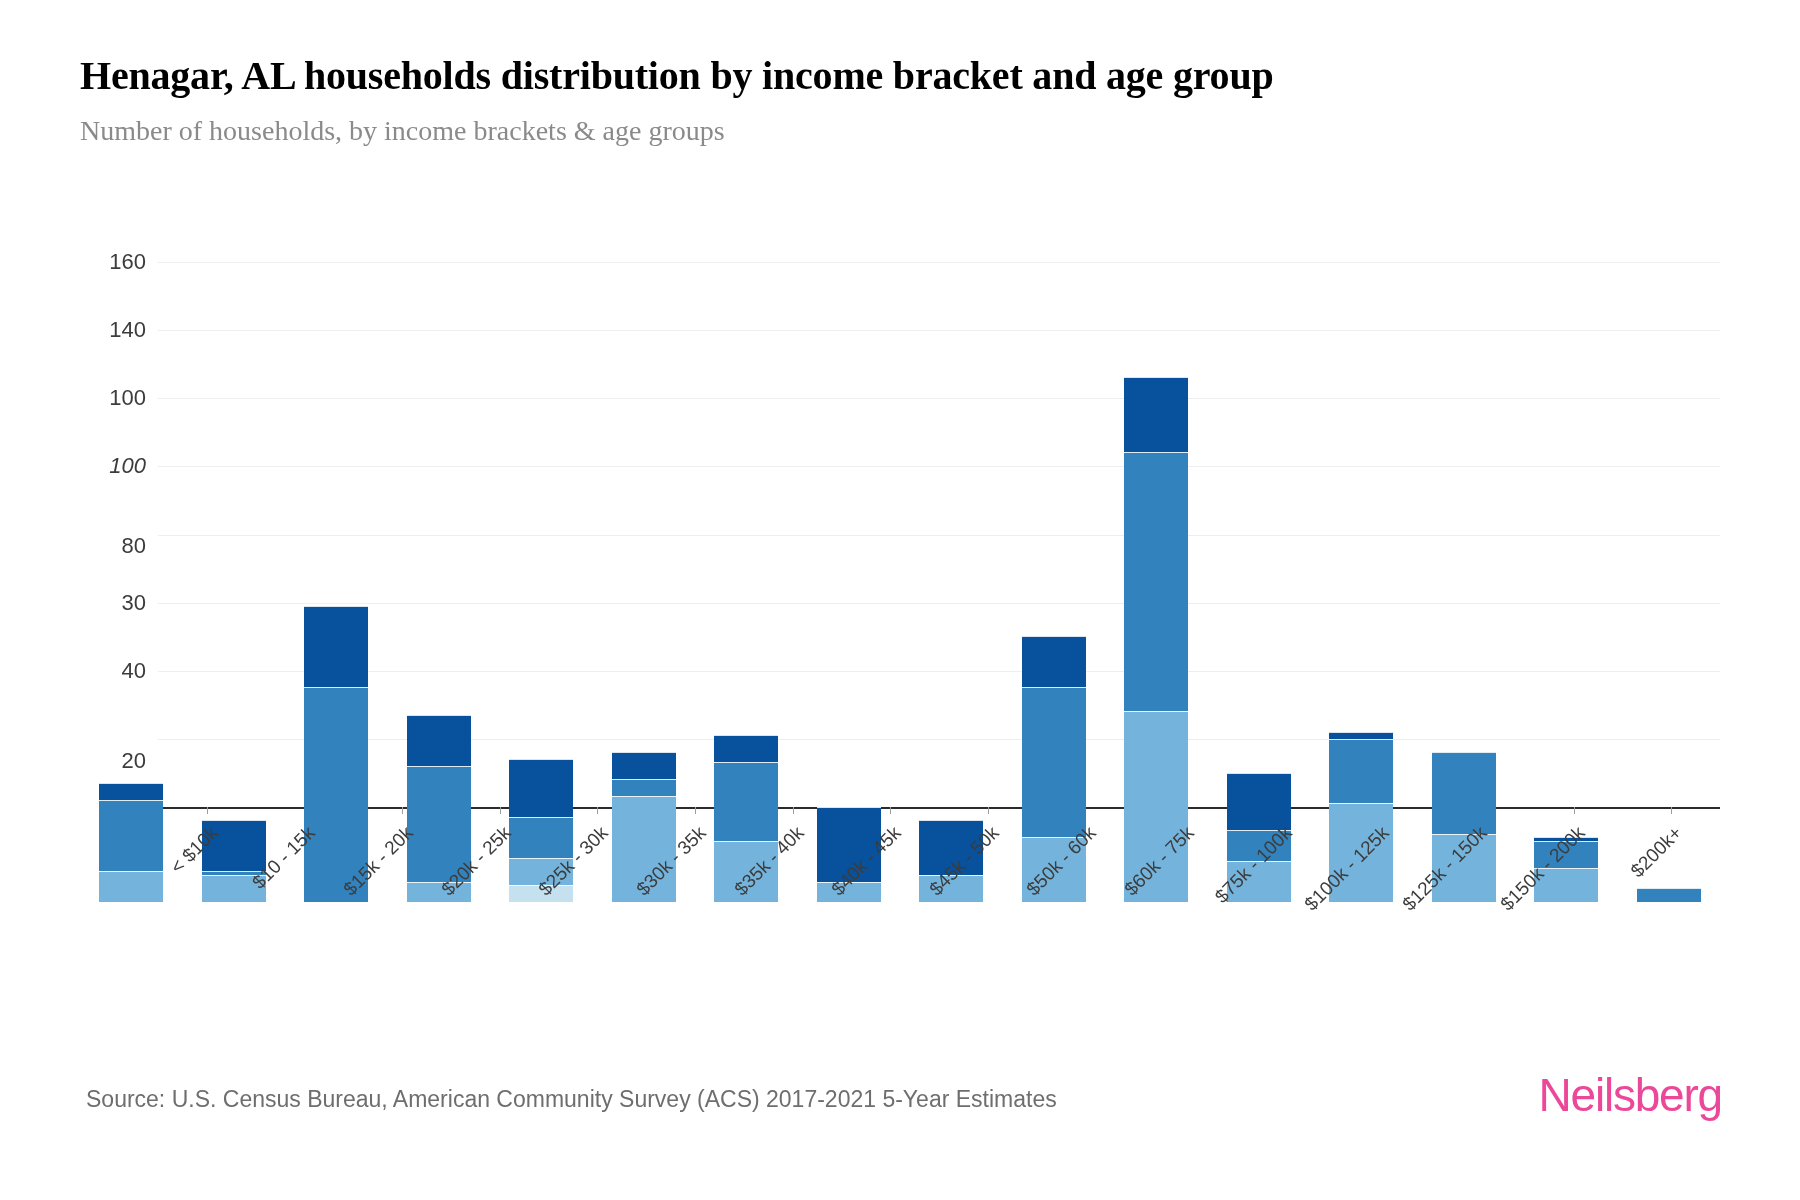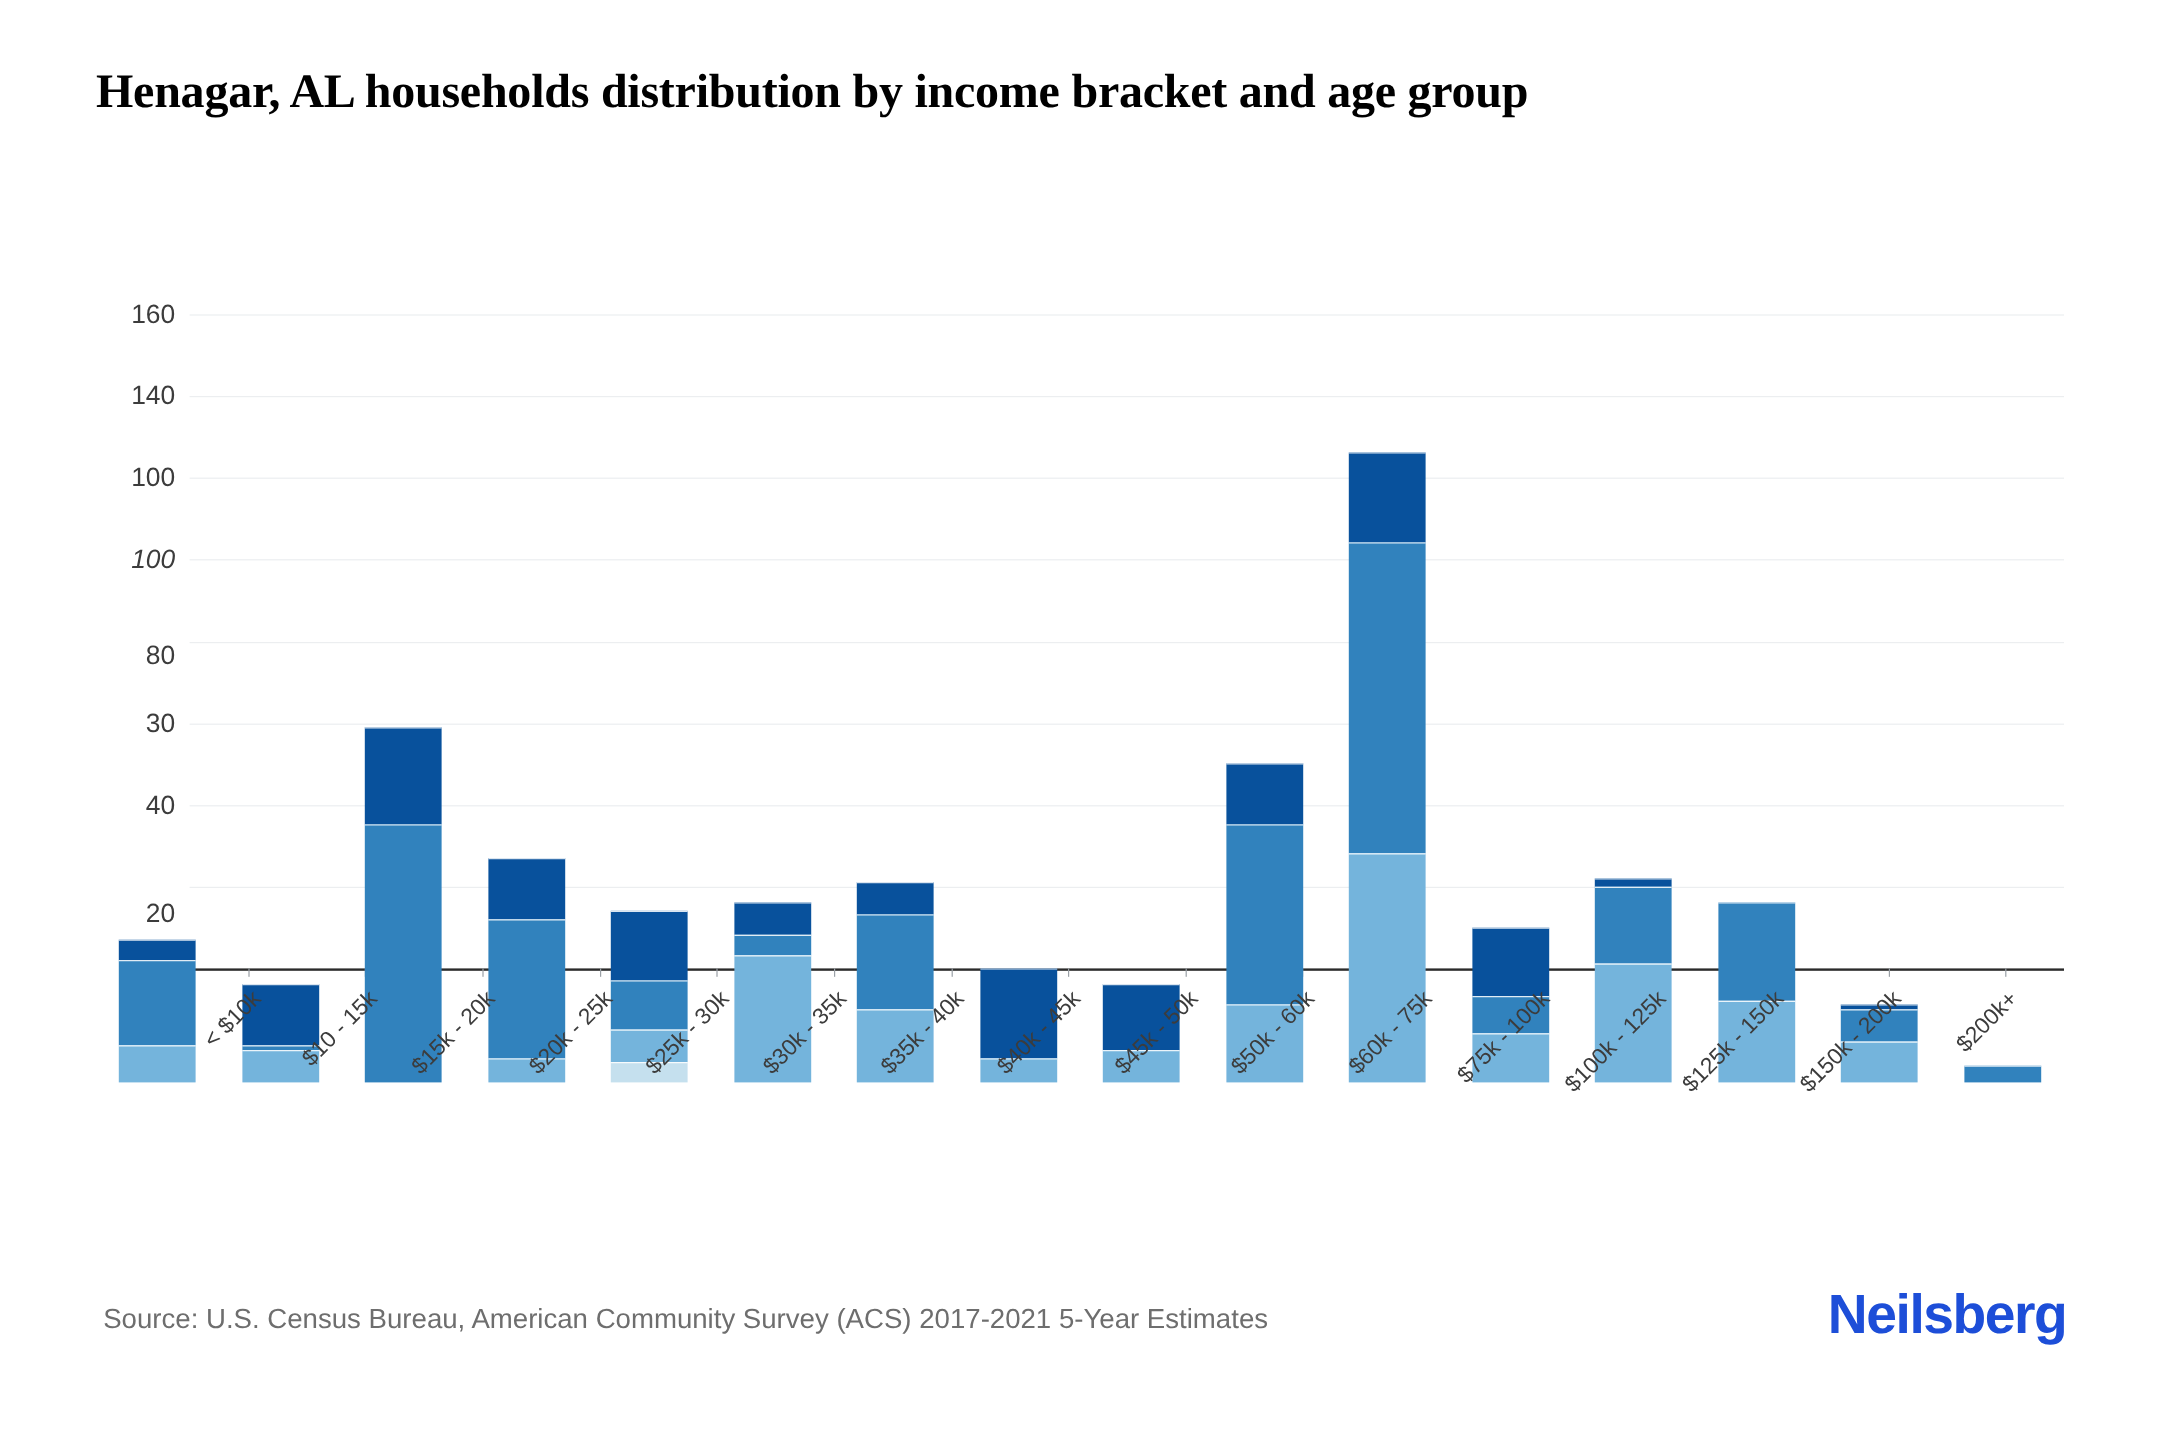--- a/index.html
+++ b/index.html
@@ -182,32 +182,33 @@
     top: 1086px;
     font-size: 23px;
     color: #6e6e6e;
     white-space: nowrap;
   }
   .brand {
     position: absolute;
     right: 78px;
     top: 1068px;
     font-size: 46px;
-    font-weight: bold;
+    font-weight: normal;
     letter-spacing: -1.2px;
-    color: #1d4ed8;
+    color: #ec4899;
   }
 </style>
 </head>
 <body>
 
 <div class="page">
 
   <div class="header">
     <h1 class="chart-title">Henagar, AL households distribution by income bracket and age group</h1>
+    <p class="chart-subtitle">Number of households, by income brackets &amp; age groups</p>
   </div>
 
   <div class="plot-wrap">
     <div class="y-axis" id="y-axis">
         <div class="y-tick" style="top: 545px;">0</div>
         <div class="y-tick" style="top: 499px;">20</div>
         <div class="y-tick" style="top: 408.75px;">40</div>
         <div class="y-tick" style="top: 340.625px;">30</div>
         <div class="y-tick" style="top: 284px;">80</div>
         <div class="y-tick" style="top: 204.375px; font-style: italic;">100</div>

